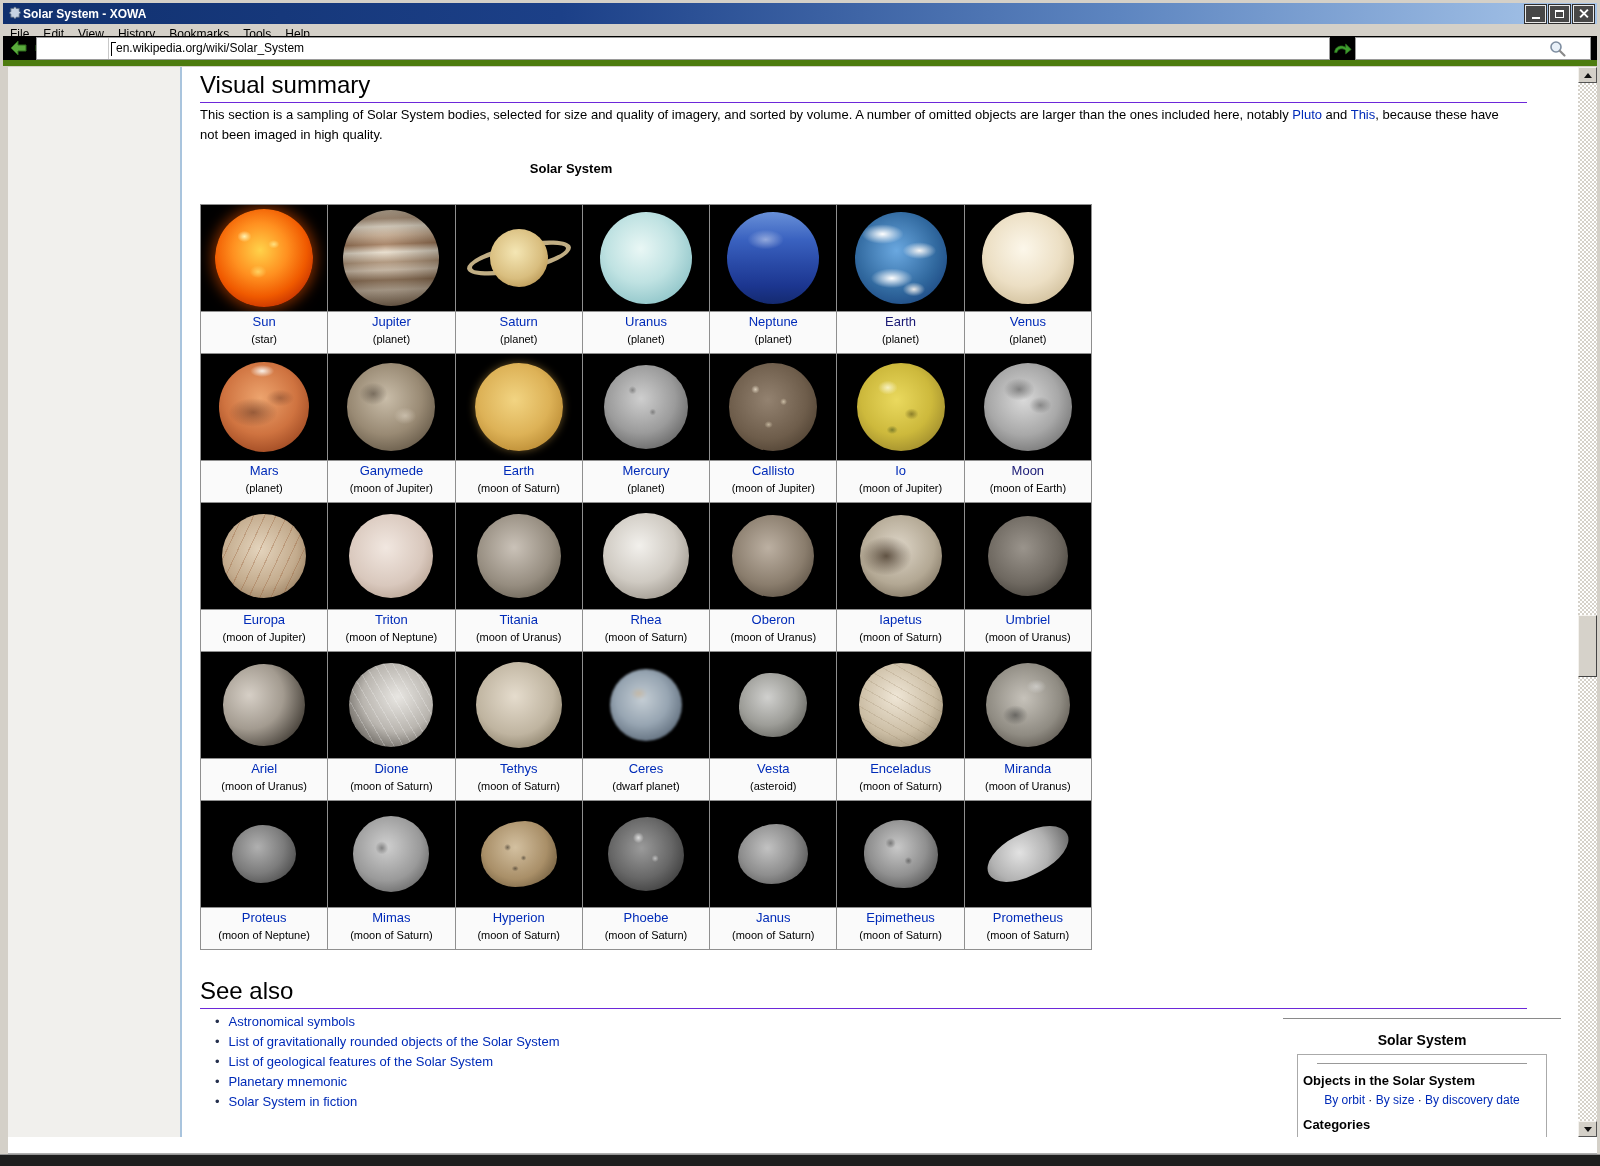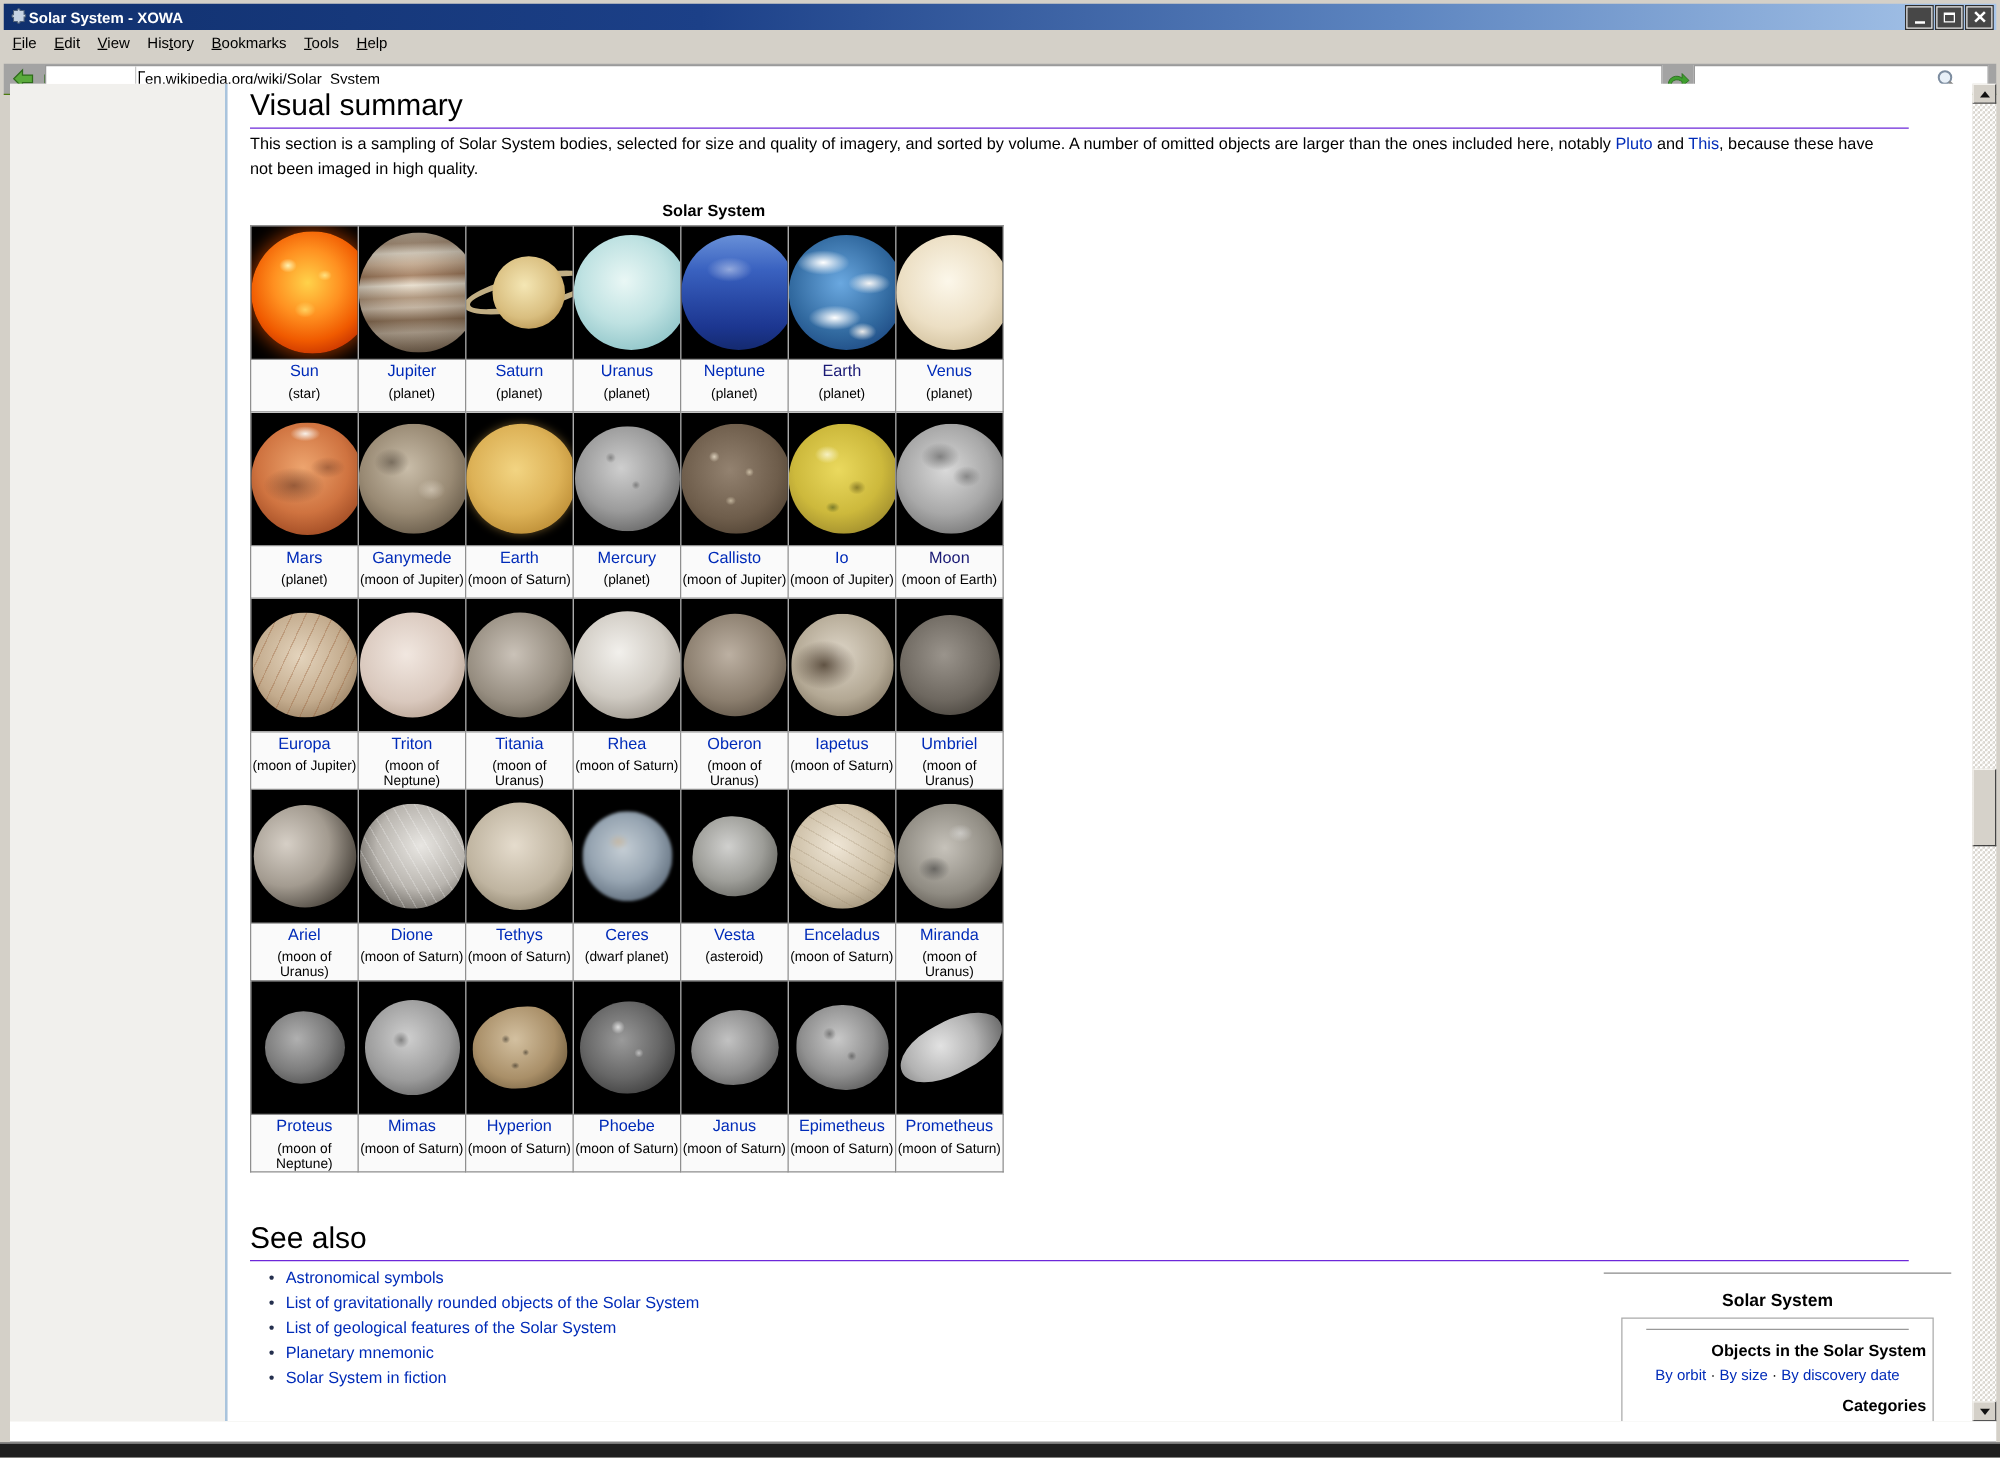--- a/index.html
+++ b/index.html
@@ -21,21 +21,21 @@
   .x-shape::before{transform:rotate(45deg);}
   .x-shape::after{transform:rotate(-45deg);}
 
   
   .menubar{position:absolute;left:3px;top:24px;right:3px;height:19px;background:#d4d0c8;
     display:flex;align-items:center;font-size:12px;color:#000;}
   .menu-item{padding:2px 7px;cursor:default;}
   .akey{text-decoration:underline;}
 
   
-  .toolbar{position:absolute;left:3px;top:51px;right:3px;height:24px;background:#a3a3a3;border-bottom:1px solid #4d7c0f;}
+  .toolbar{position:absolute;left:3px;top:36px;right:3px;height:24px;background:#000000;border-bottom:6px solid #4d7c0f;}
   .nav-btn{position:absolute;top:2px;width:23px;height:20px;display:flex;align-items:center;justify-content:center;}
   .nav-back{left:4px;} .nav-fwd{left:28px;}
   .address{position:absolute;left:33px;top:1px;width:1292px;height:21px;background:#fff;border:1px solid #9a9a9a;
     font-size:12px;line-height:21px;color:#000;white-space:nowrap;overflow:hidden;}
   .addr-divider{position:absolute;left:71px;top:0;bottom:0;width:1px;background:#c9c9c9;}
   .addr-text{position:absolute;left:79px;top:0;}
   .caret{position:absolute;left:74px;top:4px;width:4px;height:13px;border-left:1px solid #000;border-top:1px solid #000;}
   .go-btn{position:absolute;left:1327px;top:2px;width:24px;height:20px;display:flex;align-items:center;justify-content:center;}
   .search-box{position:absolute;left:1352px;top:1px;width:234px;height:21px;background:#fff;border:1px solid #9a9a9a;}
   .search-input{position:absolute;left:2px;top:1px;width:180px;height:17px;border:none;outline:none;font-size:12px;background:transparent;}
@@ -48,21 +48,21 @@
   .h2{position:absolute;left:192px;width:1327px;font-size:24px;font-weight:normal;color:#000;
     border-bottom:1px solid #6d28d9;padding-bottom:4px;line-height:26px;}
   .h2-visual{top:5px;}
   .h2-seealso{top:911px;}
   .intro{position:absolute;left:192px;top:38px;width:1312px;font-size:13px;line-height:20px;margin:0;color:#000;}
   .wlink{color:#002bb8;text-decoration:none;}
 
   
   .table-wrap{position:absolute;left:192px;top:94px;width:742px;}
   .tbl-caption{text-align:center;font-weight:bold;font-size:13px;height:19px;color:#000;}
-  #bodies-table{border-collapse:collapse;width:603px;table-layout:fixed;}
+  #bodies-table{border-collapse:collapse;width:892px;table-layout:fixed;margin-top:24px;}
   #bodies-table td{border:1px solid #8f8f8f;padding:0;}
   .img-cell{height:106px;background:#000;text-align:center;vertical-align:middle;overflow:hidden;}
   .body{display:inline-block;vertical-align:middle;border-radius:50%;}
   .label-cell{background:#fafafa;text-align:center;vertical-align:top;height:41px;padding-top:5px;}
   .body-link{font-size:13px;color:#002bb8;text-decoration:none;}
   .body-link.visited{color:#1a1a75;}
   .body-type{font-size:11px;color:#000;margin-top:3px;}
   .footer-cell{background:#fff;text-align:center;font-size:11px;height:16px;padding:3px 0;color:#000;}
   .f-link{color:#002bb8;text-decoration:none;}
   .f-link.red{color:#ba0000;}
@@ -177,21 +177,21 @@
   
   #see-also-list{position:absolute;left:198px;top:947px;margin:0;padding:0;list-style:none;}
   #see-also-list li{font-size:13px;height:20px;color:#25304e;}
   #see-also-list li::before{content:"•";color:#25304e;margin:0 9px 0 9px;}
 
   
   .navbox{position:absolute;left:1275px;top:951px;width:278px;}
   .nb-title{border-top:1px solid #8a8a8a;padding-top:13px;text-align:center;font-weight:bold;font-size:14px;color:#000;}
   .nb-box{border:1px solid #aaa;background:#fff;width:250px;margin:6px auto 0;padding:3px 5px 24px;box-sizing:border-box;}
   .nb-hr{border-top:1px solid #999;margin:5px 14px 9px;}
-  .nb-group{text-align:right;font-weight:bold;font-size:13px;margin:3px 0 5px;color:#000;}
+  .nb-group{text-align:left;font-weight:bold;font-size:13px;margin:3px 0 5px;color:#000;}
   .nb-links{text-align:center;font-size:12px;margin-bottom:9px;line-height:15px;}
 
   
   .scrollbar{position:absolute;left:1578px;top:67px;width:19px;height:1070px;}
   .sb-track{position:absolute;left:0;right:0;top:16px;bottom:16px;background-color:#fff;
     background-image:linear-gradient(45deg,#d6d2ca 25%,transparent 25%,transparent 75%,#d6d2ca 75%),
                      linear-gradient(45deg,#d6d2ca 25%,transparent 25%,transparent 75%,#d6d2ca 75%);
     background-size:4px 4px;background-position:0 0,2px 2px;}
   .sb-btn{position:absolute;left:0;width:19px;height:16px;background:#d4d0c8;box-sizing:border-box;
     border:1px solid;border-color:#f4f2ee #545454 #545454 #f4f2ee;display:flex;align-items:center;justify-content:center;}

